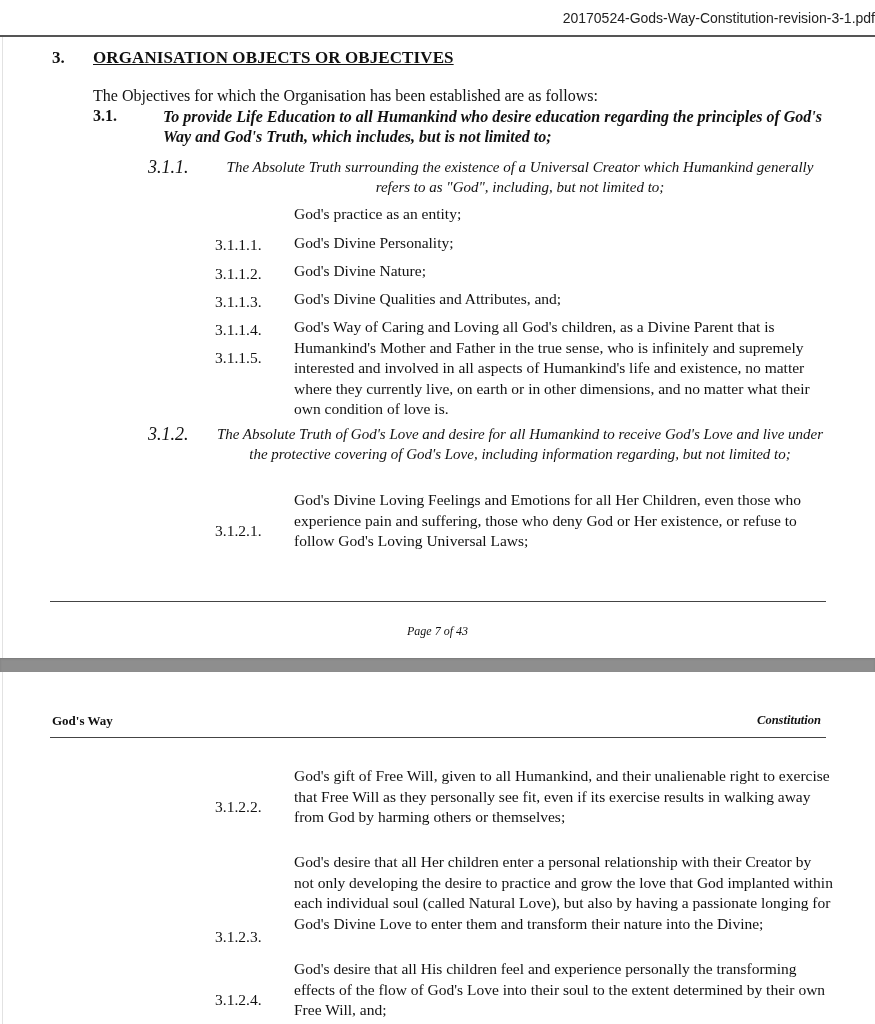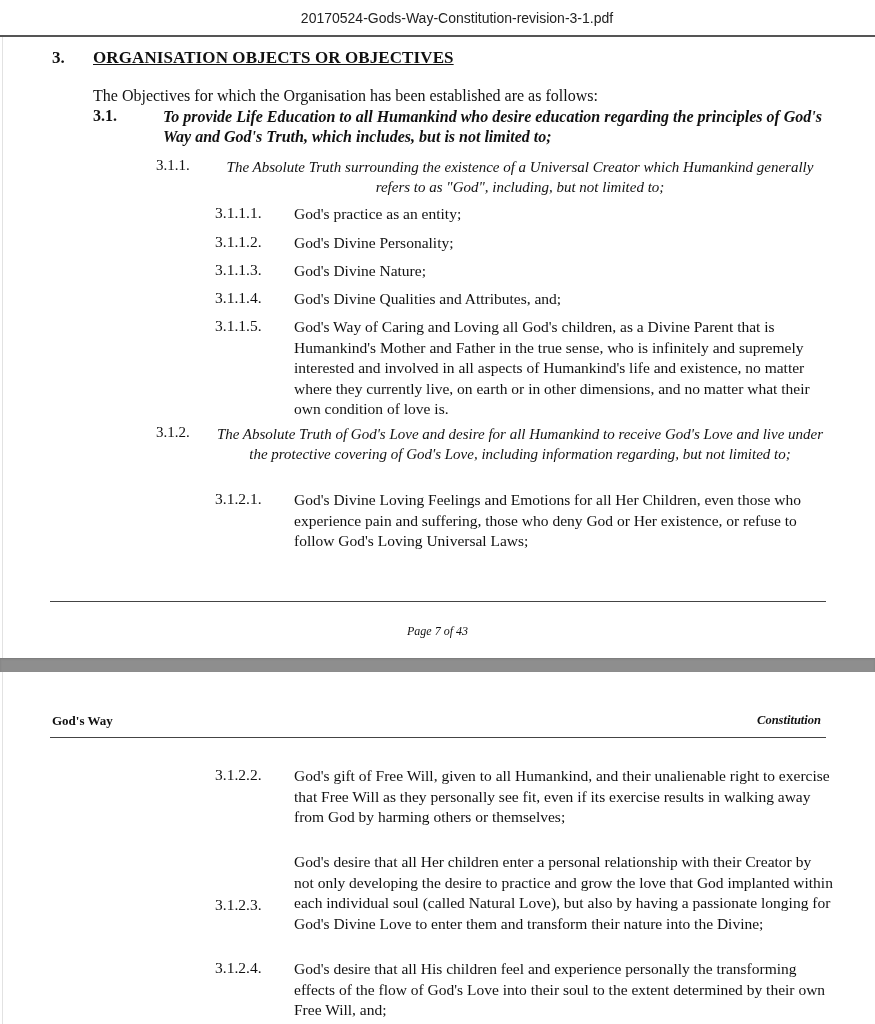--- a/index.html
+++ b/index.html
@@ -7,21 +7,21 @@
     width: 875px; height: 1024px; overflow: hidden; position: relative;
     background: #ffffff;
     font-family: "Liberation Serif", "DejaVu Serif", serif;
     color: #111;
   }
   .titlebar {
     position: absolute; left: 0; top: 0; width: 875px; height: 37px;
     background: #ffffff;
     border-bottom: 2px solid #555;
     box-sizing: border-box;
-    text-align: center;
+    text-align: right;
     font-family: "Liberation Sans", "DejaVu Sans", sans-serif;
     font-size: 14px; color: #222;
     line-height: 36px;
     padding-left: 39px;
   }
   .page {
     position: absolute; left: 2px; right: 0; background: #fff;
     border-left: 1px solid #e2e2e2;
   }
   .page1 { top: 37px; height: 621px; }
@@ -30,23 +30,23 @@
     position: absolute; left: 0; top: 658px; width: 875px; height: 14px;
     background: #8e8e8e;
     box-shadow: inset 0 1px 2px rgba(0,0,0,0.15);
   }
   .abs { position: absolute; }
   .sec-num { font-weight: bold; font-size: 17px; left: 52px; top: 48px; }
   .sec-title { font-weight: bold; font-size: 17px; left: 93px; top: 48px; text-decoration: underline; letter-spacing: 0.1px; }
   .intro { font-size: 16px; left: 93px; top: 79px; margin-top: 8px; }
   .l1-num { font-weight: bold; font-size: 16px; left: 93px; top: 107px; }
   .l1-text { font-weight: bold; font-style: italic; font-size: 16px; left: 163px; top: 107px; width: 665px; line-height: 20px; }
-  .l2-num { font-size: 15px; left: 148px; margin-left: 8px; }
+  .l2-num { font-style: italic; font-size: 18px; left: 148px; }
   .l2-text { font-style: italic; font-size: 15px; left: 215px; width: 610px; line-height: 20px; text-align: center; }
-  .l3-num { font-size: 15.5px; left: 215px; }
+  .l3-num { font-size: 15.5px; left: 215px; margin-top: 32px; }
   .l3-text { font-size: 15.5px; left: 294px; width: 540px; line-height: 20.5px; }
   .rule { position: absolute; left: 50px; width: 776px; height: 0; border-top: 1.5px solid #444; }
   .footer-text { font-style: italic; font-size: 12px; left: 0; width: 875px; text-align: center; top: 612px; margin-top: 12px; }
   .hdr-left { font-weight: bold; font-size: 13px; left: 52px; top: 713px; }
   .hdr-right { font-style: italic; font-weight: bold; font-size: 12.5px; right: 54px; top: 713px; }
 </style>
 </head>
 <body>
 
 <div class="titlebar">

